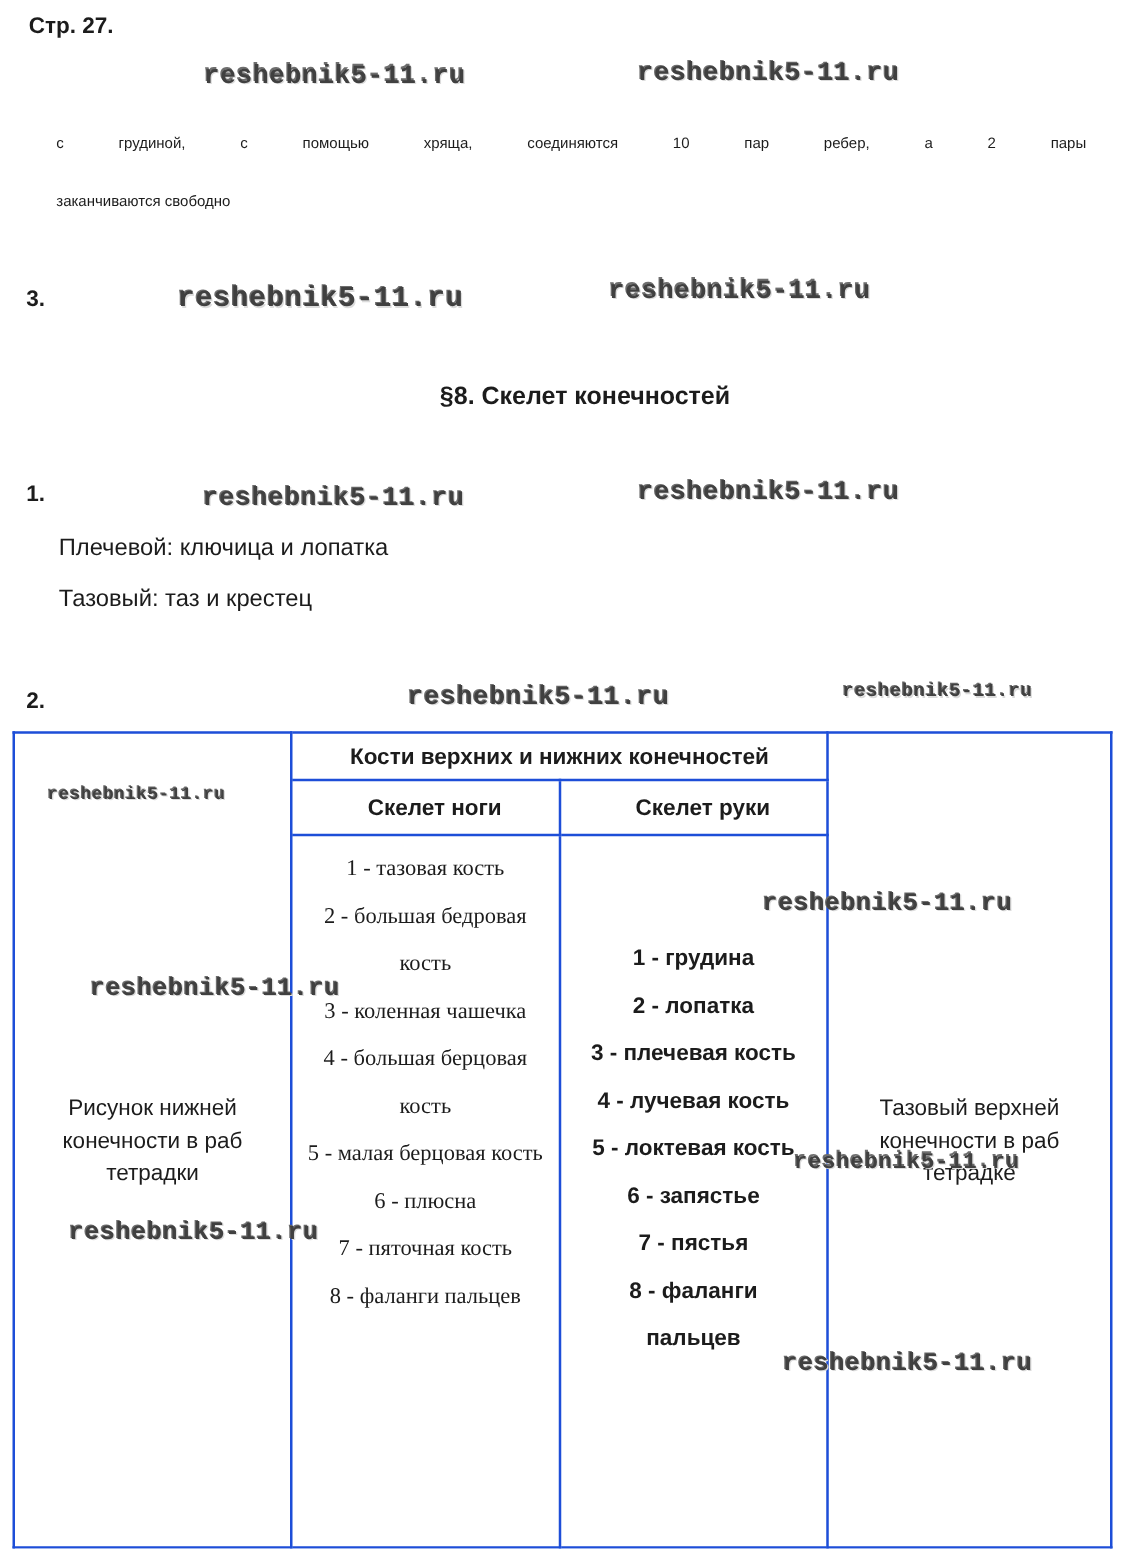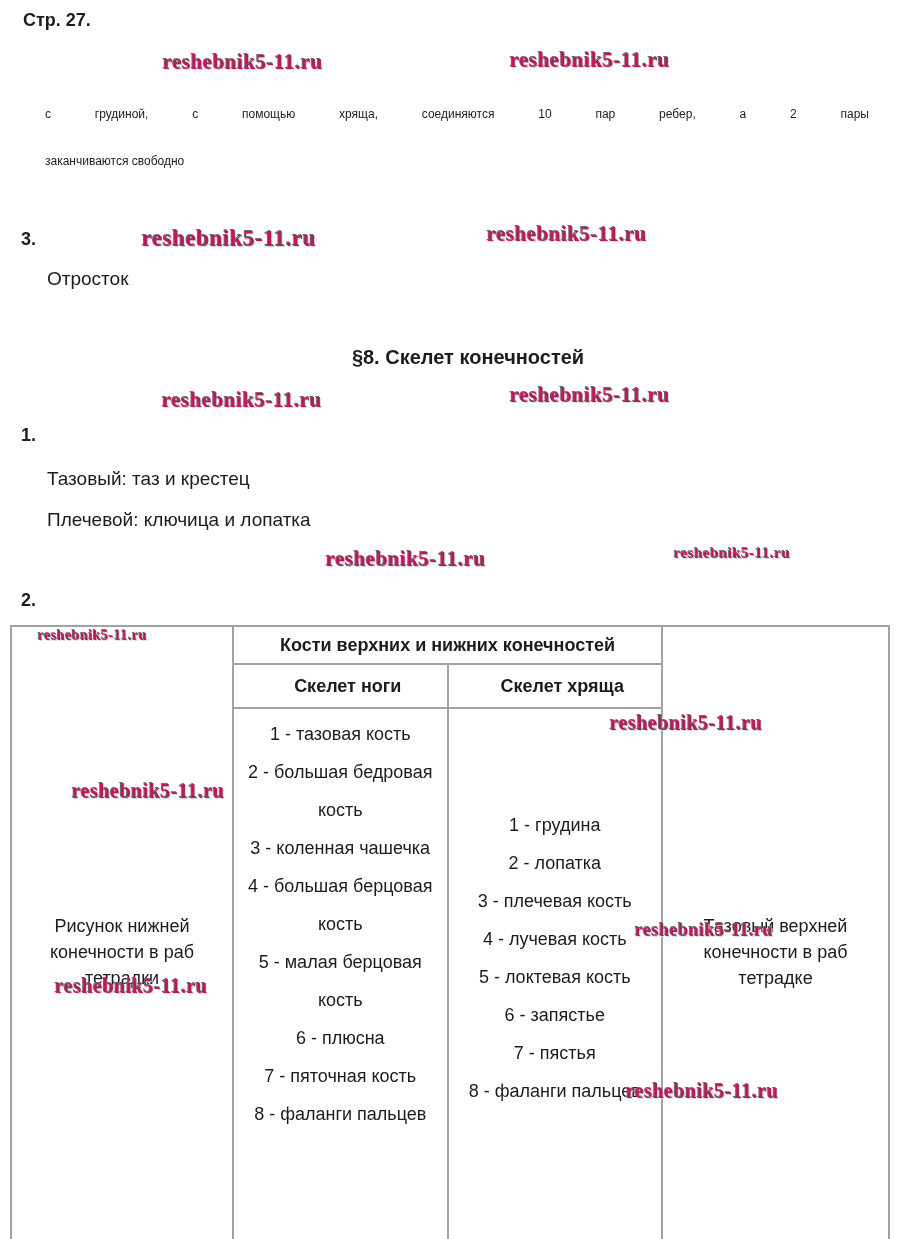--- a/index.html
+++ b/index.html
@@ -55,21 +55,21 @@
     line-height: 41px;
   }
   .bones-table {
     margin: 14px 0 0 10px;
     width: 880px;
     height: 654px;
     border-collapse: collapse;
     table-layout: fixed;
   }
   .bones-table td {
-    border: 2px solid #a3a3a3;
+    border: 2px solid #1d4ed8;
   }
   .main-header {
     height: 34px;
     text-align: center;
     vertical-align: middle;
     font-size: 18px;
     font-weight: bold;
   }
   .sub-header {
     height: 40px;
@@ -102,72 +102,71 @@
   .arm-cell {
     vertical-align: middle;
     padding-bottom: 70px;
   }
   .bone-item {
     text-align: center;
     font-size: 18px;
     line-height: 38px;
     margin: 0 auto;
   }
-  .arm-cell .bone-item { max-width: 178px; }
-  .leg-cell .bone-item { max-width: 205px; }
+  .arm-cell .bone-item { max-width: 178px; font-weight: bold; }
+  .leg-cell .bone-item { max-width: 205px; font-family: Liberation Serif, serif; }
   .wm {
     position: absolute;
-    font-family: Liberation Serif, serif;
-    font-weight: bold;
-    color: #be185d;
+    font-family: Liberation Mono, monospace;
+    font-weight: bold;
+    color: #404040;
     letter-spacing: 0.5px;
     white-space: nowrap;
     text-shadow: -1px -1px 0 #6e6e6e, 1px 1px 0 #dcdcdc;
     pointer-events: none;
   }
 </style>
 </head>
 <body>
 
 <div class="page">
 
   <div class="page-label">Стр. 27.</div>
 
   <div class="para">
     <div class="para-line-justify">с грудиной, с помощью хряща, соединяются 10 пар ребер, а 2 пары</div>
     <div>заканчиваются свободно</div>
   </div>
 
   <div class="num-label num-3">3.</div>
-  <div class="plain-line">Отросток</div>
 
   <div class="section-heading">§8. Скелет конечностей</div>
 
   <div class="num-label num-1">1.</div>
   <div class="answer-lines">
+    <div>Плечевой: ключица и лопатка</div>
     <div>Тазовый: таз и крестец</div>
-    <div>Плечевой: ключица и лопатка</div>
   </div>
 
   <div class="num-label num-2">2.</div>
 
   <table class="bones-table">
     <tbody>
         <tr>
       <td class="side-cell left" rowspan="3">
         <div class="side-text">Рисунок нижней конечности в раб тетрадки</div>
       </td>
       <td class="main-header" colspan="2">Кости верхних и нижних конечностей</td>
       <td class="side-cell right" rowspan="3">
         <div class="side-text">Тазовый верхней конечности в раб тетрадке</div>
       </td>
     </tr>
     <tr>
       <td class="sub-header col-leg">Скелет ноги</td>
-      <td class="sub-header col-arm">Скелет хряща</td>
+      <td class="sub-header col-arm">Скелет руки</td>
     </tr>
     <tr>
       <td class="list-cell leg-cell col-leg">
         <div class="bone-item">1 - тазовая кость</div>
         <div class="bone-item">2 - большая бедровая кость</div>
         <div class="bone-item">3 - коленная чашечка</div>
         <div class="bone-item">4 - большая берцовая кость</div>
         <div class="bone-item">5 - малая берцовая кость</div>
         <div class="bone-item">6 - плюсна</div>
         <div class="bone-item">7 - пяточная кость</div>

